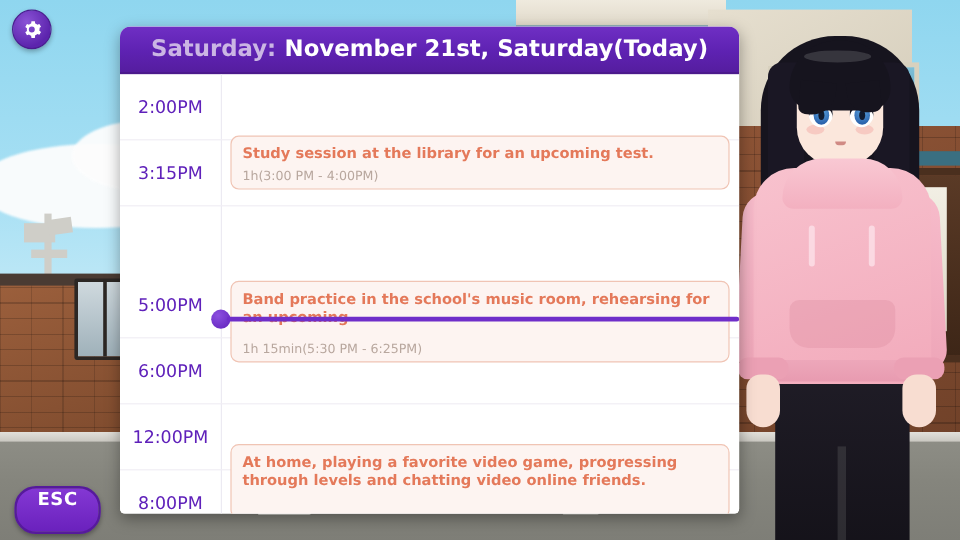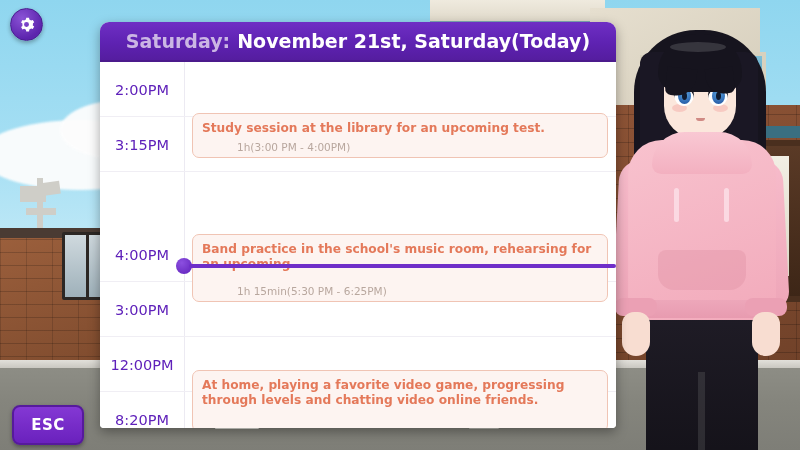--- a/index.html
+++ b/index.html
@@ -131,25 +131,25 @@
   .drawL{left:62px;top:176px;width:5px;height:34px;background:#fbd9e2;border-radius:3px;}
   .drawR{left:112px;top:176px;width:5px;height:34px;background:#fbd9e2;border-radius:3px;}
 
   
   #gear-btn{position:absolute;left:10px;top:8px;width:31px;height:31px;border-radius:50%;
     background:radial-gradient(circle at 36% 30%, #8a53d6, #5c24ad 70%);
     border:1px solid #4a1d8e;box-shadow:0 2px 4px rgba(0,0,0,.3);
     display:flex;align-items:center;justify-content:center;cursor:pointer;}
 
   
-  #esc-btn{position:absolute;left:12px;top:405px;width:68px;height:36px;border-radius:8px;
+  #esc-btn{position:absolute;left:12px;top:405px;width:68px;height:36px;border-radius:18px;
     background:linear-gradient(#8438d4,#6a21bd);border:2px solid #561a9c;
     box-shadow:0 2px 4px rgba(0,0,0,.35);
     color:#fff;font-weight:bold;font-size:15px;letter-spacing:.5px;
-    display:flex;align-items:center;justify-content:center;cursor:pointer;}
+    display:flex;align-items:flex-start;justify-content:center;cursor:pointer;}
 
   
   #schedule-panel{position:absolute;left:100px;top:22px;width:516px;height:406px;
     background:#fff;border-radius:9px 9px 4px 4px;overflow:hidden;
     box-shadow:0 4px 12px rgba(0,0,0,.35);}
   #panel-header{height:38px;
     background:linear-gradient(#6f2fc4 0%, #5e22b2 55%, #551d9f 100%);
     display:flex;align-items:center;justify-content:center;
     border-bottom:2px solid #4b1a8c;}
   #panel-header .t{font-size:19px;font-weight:bold;line-height:1;}
@@ -161,21 +161,21 @@
        box-sizing:border-box;}
   .row .time{position:absolute;left:0;top:0;width:84px;height:55px;
              display:flex;align-items:center;justify-content:center;
              color:#5f21ba;font-weight:normal;font-size:14.5px;}
   .vline{position:absolute;left:84px;top:0;width:1px;height:385px;background:#eceaf2;}
 
   .event{position:absolute;left:92px;width:416px;box-sizing:border-box;
     background:#fdf4f1;border:1px solid #f0c4b4;border-radius:7px;
     padding:7px 9px 6px 9px;overflow:hidden;}
   .event .etitle{color:#e4795a;font-weight:bold;font-size:12.2px;line-height:1.25;}
-  .event .emeta{color:#b8a79e;font-size:10.5px;margin-top:5px;line-height:1.2;margin-left:35px;}
+  .event .emeta{color:#b8a79e;font-size:10.5px;margin-top:5px;line-height:1.2;}
 
   #now-indicator{position:absolute;left:76px;top:196px;width:440px;height:16px;}
   #now-indicator .dot{position:absolute;left:0;top:0;width:16px;height:16px;border-radius:50%;
     background:radial-gradient(circle at 36% 30%,#8c4fe0,#5f21ba);}
   #now-indicator .line{position:absolute;left:13px;top:6px;width:427px;height:4px;
     background:#6f2ec9;border-radius:2px;}
 </style>
 </head>
 <body>
 
@@ -272,30 +272,30 @@
     <div id="grid">
       <div class="vline"></div>
 
       <div class="row" style="top:0px">
           <div class="time">2:00PM</div>
         </div>
       <div class="row" style="top:55px">
           <div class="time">3:15PM</div>
         </div>
       <div class="row" style="top:165px">
-          <div class="time">4:00PM</div>
+          <div class="time">5:00PM</div>
         </div>
       <div class="row" style="top:220px">
-          <div class="time">3:00PM</div>
+          <div class="time">6:00PM</div>
         </div>
       <div class="row" style="top:275px">
           <div class="time">12:00PM</div>
         </div>
       <div class="row" style="top:330px">
-          <div class="time">8:20PM</div>
+          <div class="time">8:00PM</div>
         </div>
 
       <div class="event" style="top:51px;height:45px">
         <div class="etitle">Study session at the library for an upcoming test.</div>
         <div class="emeta">1h(3:00 PM - 4:00PM)</div>
       </div>
 
       <div class="event" style="top:172px;height:68px">
         <div class="etitle">Band practice in the school's music room, rehearsing for an upcoming</div>
         <div class="emeta" style="margin-top:12px">1h 15min(5:30 PM - 6:25PM)</div>

